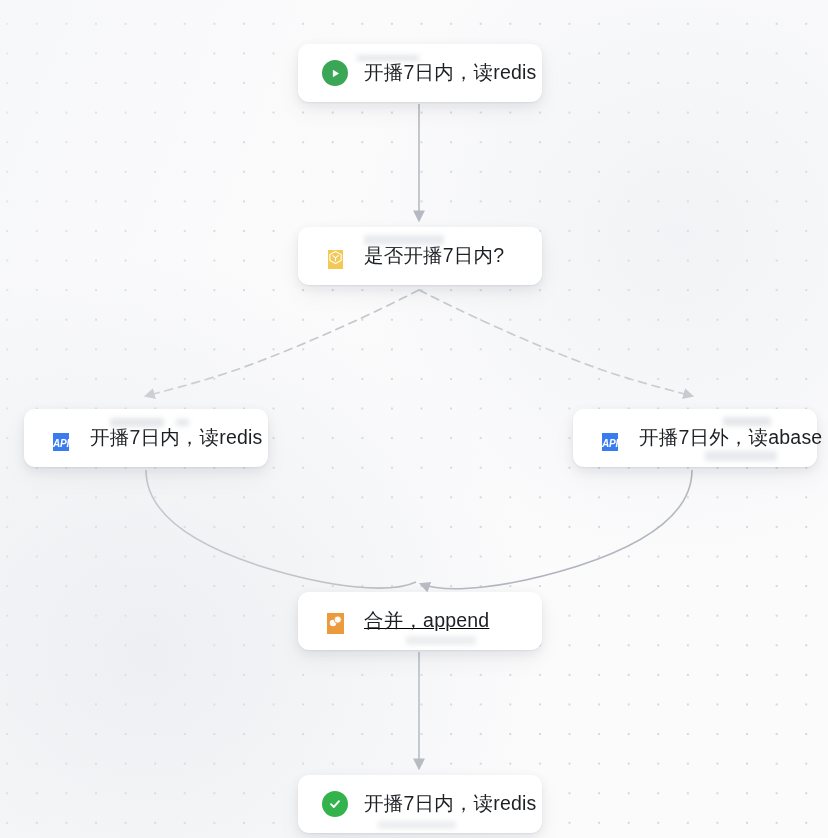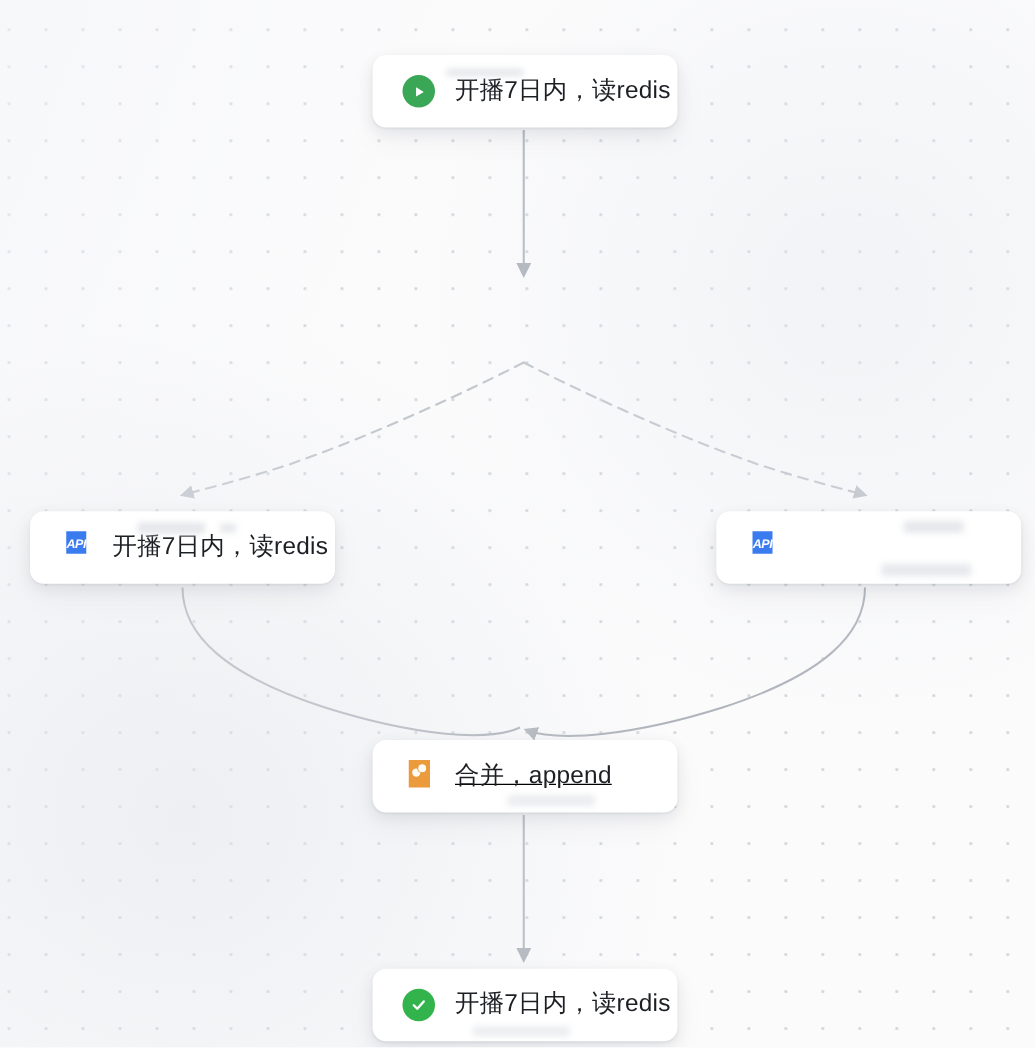--- a/index.html
+++ b/index.html
@@ -56,21 +56,21 @@
     padding: 0 24px;
     height: 58px;
   }
 
   .node-icon {
     flex: 0 0 auto;
     width: 26px;
     height: 26px;
     margin-right: 16px;
     display: flex;
-    align-items: flex-start;
+    align-items: flex-end;
     justify-content: center;
     position: relative;
   }
 
   .node-label {
     font-size: 19.5px;
     color: #1c1f23;
     letter-spacing: 0.2px;
     white-space: nowrap;
     line-height: 1;
@@ -155,38 +155,51 @@
       <div class="icon-play soft">
         <svg width="11" height="11" viewBox="0 0 10 10" aria-hidden="true">
           <path d="M 2.6 1.6 L 8.2 5 L 2.6 8.4 Z" fill="#ffffff"></path>
         </svg>
       </div>
     </div>
     <div class="node-label">开播7日内，读redis</div>
     <div class="smudge" style="left:59px; top:11px; width:62px; height:6px;"></div>
   </div>
 
+  <div class="node" id="node-branch">
+    <div class="node-icon">
+      <div class="icon-branch soft-more">
+        <svg width="15" height="15" viewBox="0 0 16 16" aria-hidden="true">
+          <path d="M8 1.6 L14 4.8 L14 11.2 L8 14.4 L2 11.2 L2 4.8 Z" fill="none" stroke="#ffffff" stroke-width="1.2" opacity="0.95"></path>
+          <path d="M5.2 6 L8 8.4 L10.8 6 M8 8.4 L8 11.4" fill="none" stroke="#ffffff" stroke-width="1.2" stroke-linecap="round" stroke-linejoin="round"></path>
+        </svg>
+      </div>
+    </div>
+    <div class="node-label">是否开播7日内?</div>
+    <div class="smudge" style="left:66px; top:8px; width:80px; height:10px; opacity:0.8;"></div>
+  </div>
 
   <div class="node" id="node-api-l">
     <div class="node-icon">
       <div class="icon-api soft">
         <span class="icon-api-text">API</span>
       </div>
     </div>
     <div class="node-label">开播7日内，读redis</div>
     <div class="smudge" style="left:86px; top:9px; width:54px; height:9px;"></div>
     <div class="smudge" style="left:152px; top:10px; width:13px; height:7px;"></div>
   </div>
 
   <div class="node" id="node-api-r">
     <div class="node-icon">
       <div class="icon-api soft">
         <span class="icon-api-text">API</span>
       </div>
     </div>
+    <div class="node-label">开播7日外，读abase</div>
     <div class="smudge" style="left:150px; top:8px; width:48px; height:9px;"></div>
     <div class="smudge" style="left:132px; top:42px; width:72px; height:10px; opacity:0.85;"></div>
   </div>
 
   <div class="node" id="node-merge">
     <div class="node-icon">
       <div class="icon-merge soft">
         <svg width="17" height="17" viewBox="0 0 18 18" aria-hidden="true">
           <circle cx="6.4" cy="10.6" r="3.5" fill="#ffffff" opacity="0.95"></circle>
           <circle cx="11.4" cy="7" r="3.8" fill="#ffffff" opacity="0.95"></circle>

